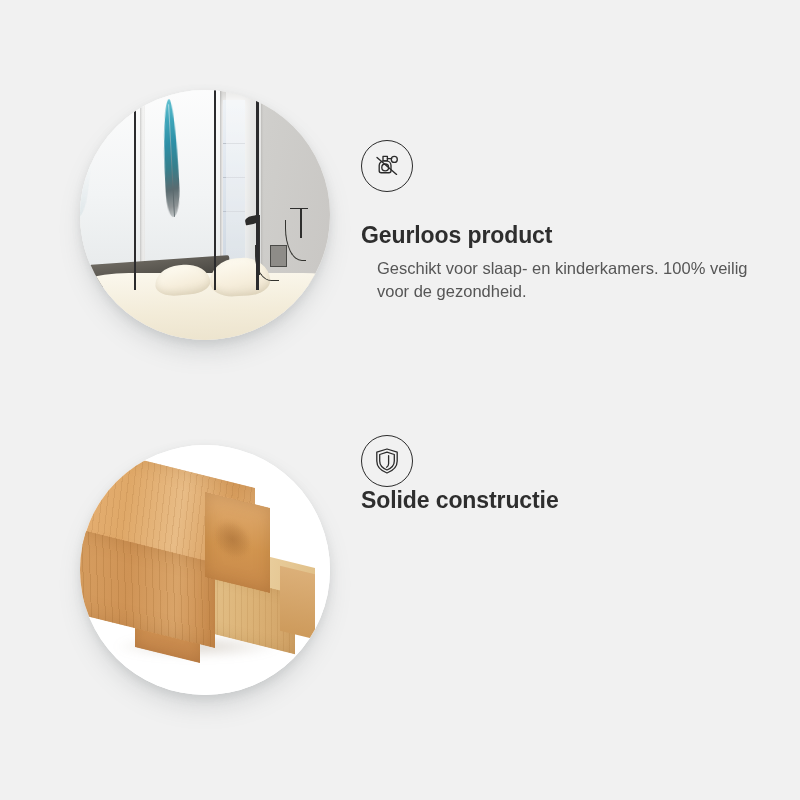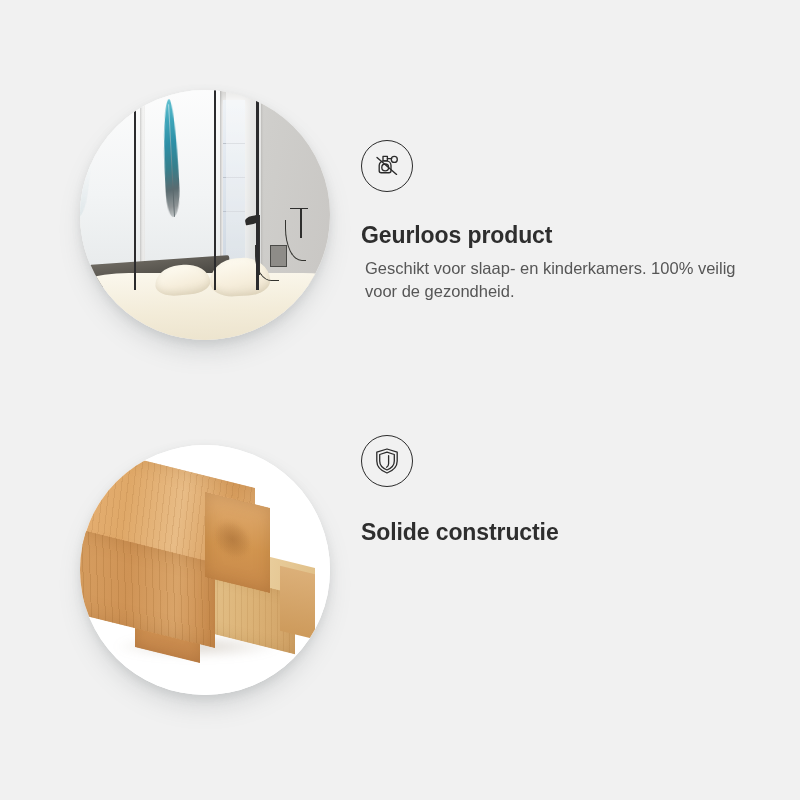--- a/index.html
+++ b/index.html
@@ -356,24 +356,24 @@
 
   .feature-title {
     margin: 0;
     font-size: 23px;
     font-weight: bold;
     color: #2e2e2e;
     letter-spacing: -0.1px;
     line-height: 1.2;
   }
   #title-odourless { margin-top: 30px; }
-  #title-construction { margin-top: 32px; }
+  #title-construction { }
 
   .feature-desc {
-    margin: 7px 0 0 4px;
+    margin: 7px 0 0 16px;
     font-size: 16.5px;
     line-height: 1.42;
     color: #565656;
     max-width: 386px;
   }
 </style>
 </head>
 <body>
 
 <section class="feature-block" id="block-odourless">

